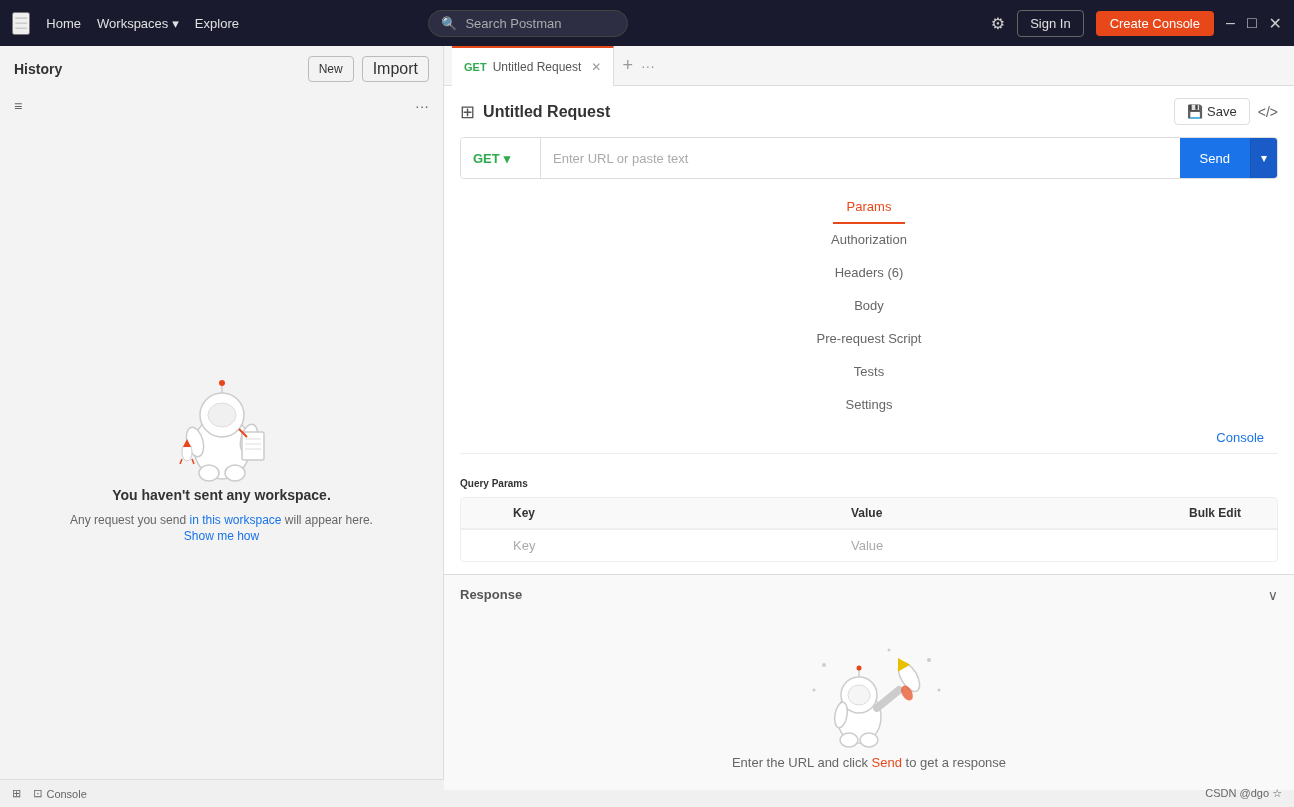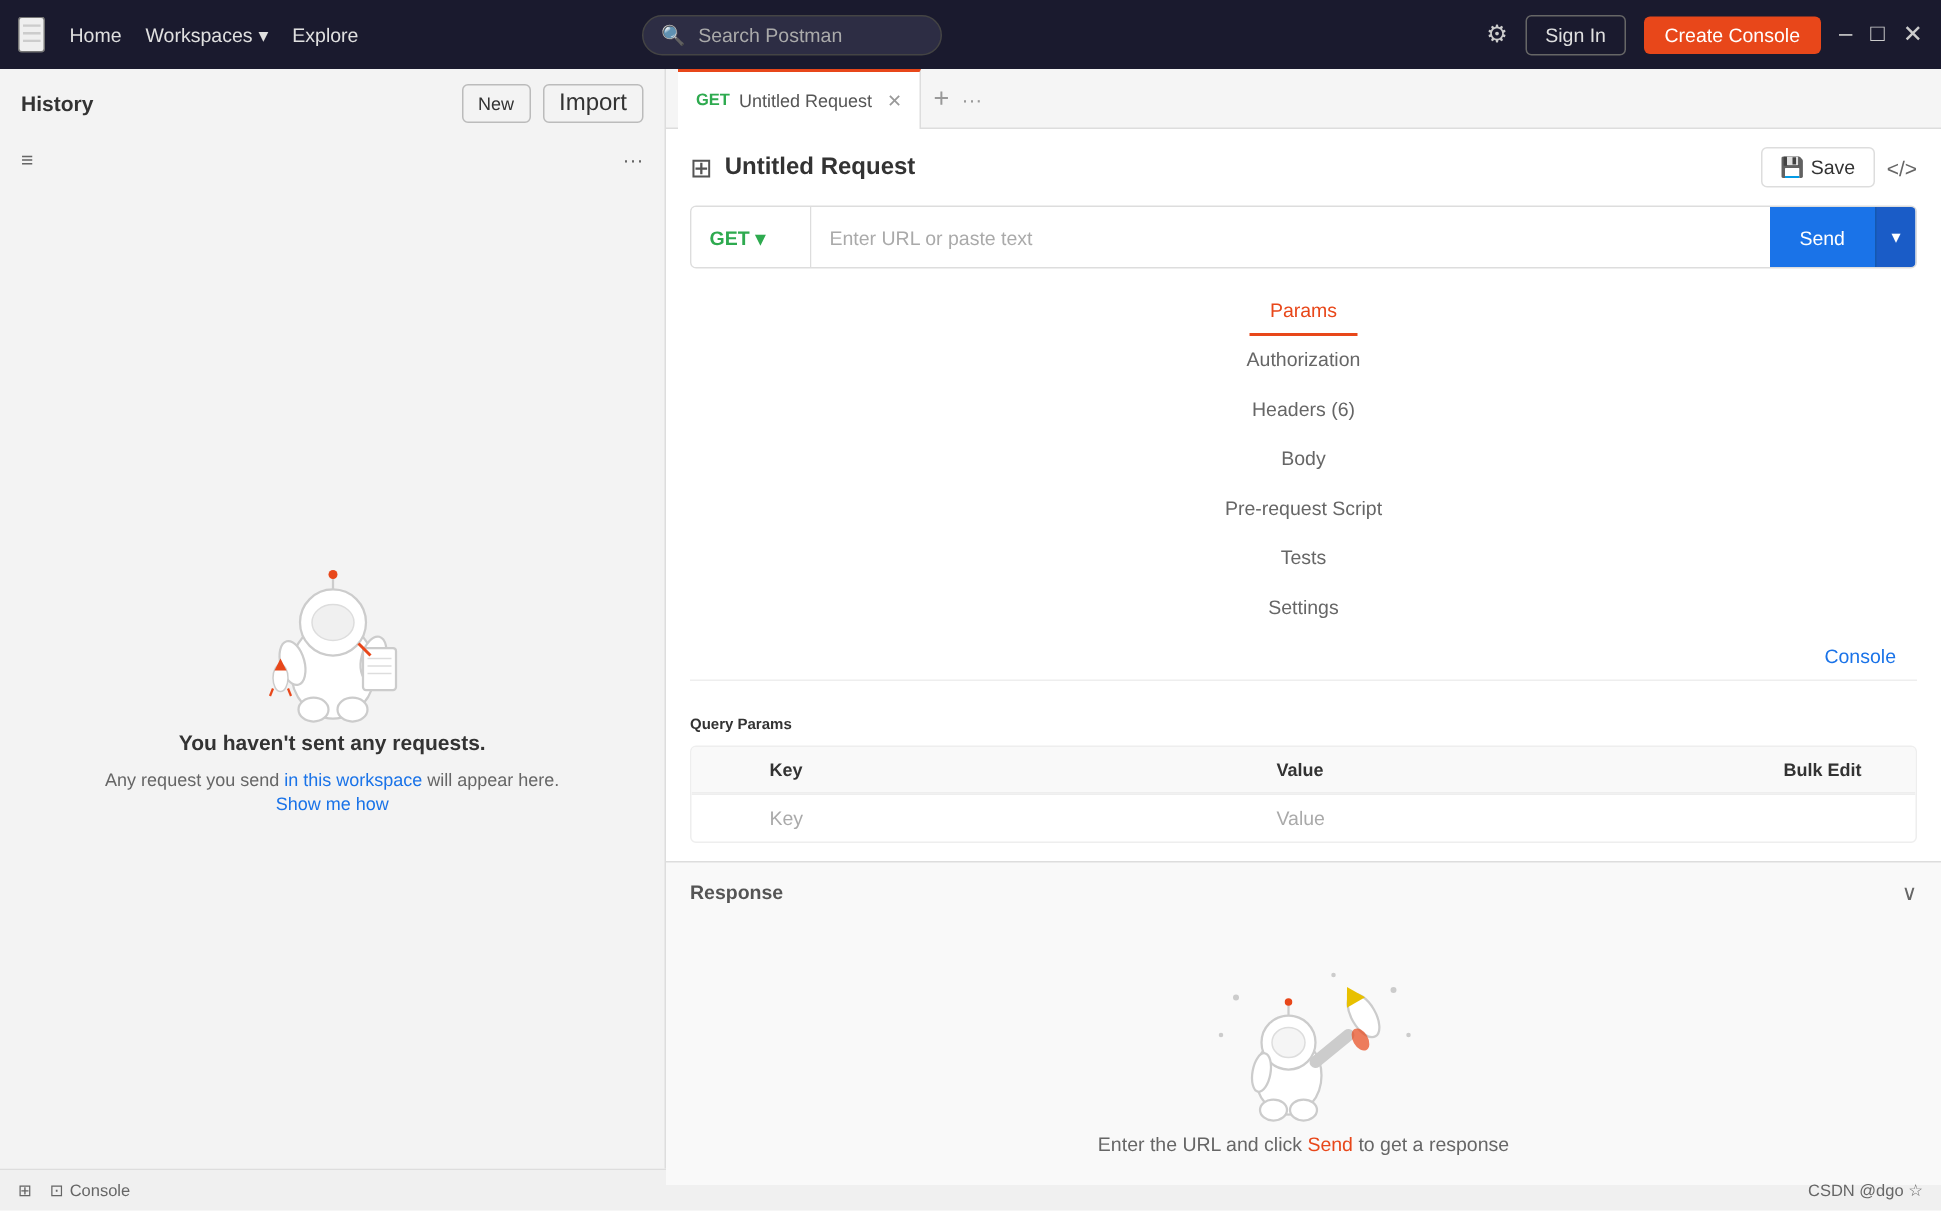--- a/index.html
+++ b/index.html
@@ -175,21 +175,21 @@
           <line x1="88" y1="92" x2="104" y2="92" stroke="#ddd" stroke-width="1"></line>
 
           <line x1="82" y1="72" x2="90" y2="80" stroke="#e8471a" stroke-width="2"></line>
 
           <ellipse cx="30" cy="95" rx="5" ry="9" fill="white" stroke="#ccc" stroke-width="1"></ellipse>
           <polygon points="30,82 26,90 34,90" fill="#e8471a"></polygon>
           <line x1="25" y1="102" x2="23" y2="107" stroke="#e8471a" stroke-width="1.5"></line>
           <line x1="35" y1="102" x2="37" y2="107" stroke="#e8471a" stroke-width="1.5"></line>
         </svg>
       </div>
-      <p class="empty-title">You haven't sent any requests.</p>
+      <p class="empty-title">You haven't sent any workspace.</p>
       <p class="empty-desc">
         Any request you send <a href="#">in this workspace</a> will appear here.
       </p>
       <a class="show-me-link" href="#">Show me how</a>
     </div>
   </div>
 
   <div class="main-content">
 
     <div class="tabs-bar">

